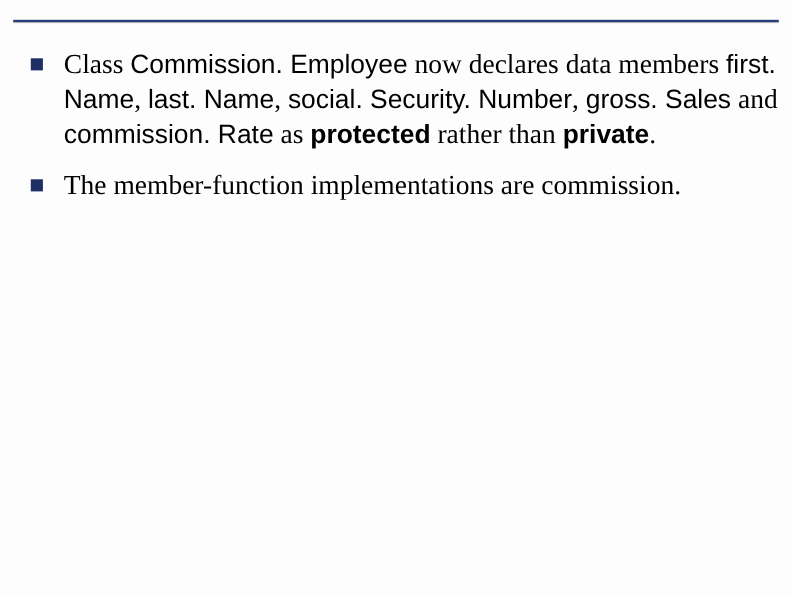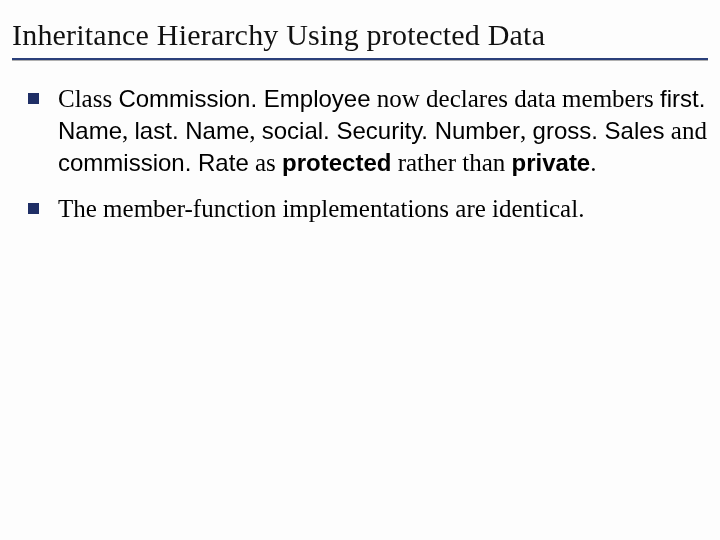--- a/index.html
+++ b/index.html
@@ -57,19 +57,18 @@
   .kw {
     font-family: Verdana, Geneva, sans-serif;
     font-size: 24px;
     font-weight: 700;
   }
 </style>
 </head>
 <body>
 
 <div class="slide">
-  <h1 class="title">Inheritance Hierarchy Using protected Data</h1>
   <div class="rule"></div>
   <ul class="bullets">
       <li><span>Class </span><span class="code">Commission. Employee</span><span> now declares data members </span><span class="code">first. Name</span><span>, </span><span class="code">last. Name</span><span>, </span><span class="code">social. Security. Number</span><span>, </span><span class="code">gross. Sales</span><span> and </span><span class="code">commission. Rate</span><span> as </span><span class="kw">protected</span><span> rather than </span><span class="kw">private</span><span>.</span></li>
-      <li><span>The member-function implementations are identical.</span></li>
+      <li><span>The member-function implementations are commission.</span></li>
     </ul>
 </div>
 
 </body></html>

